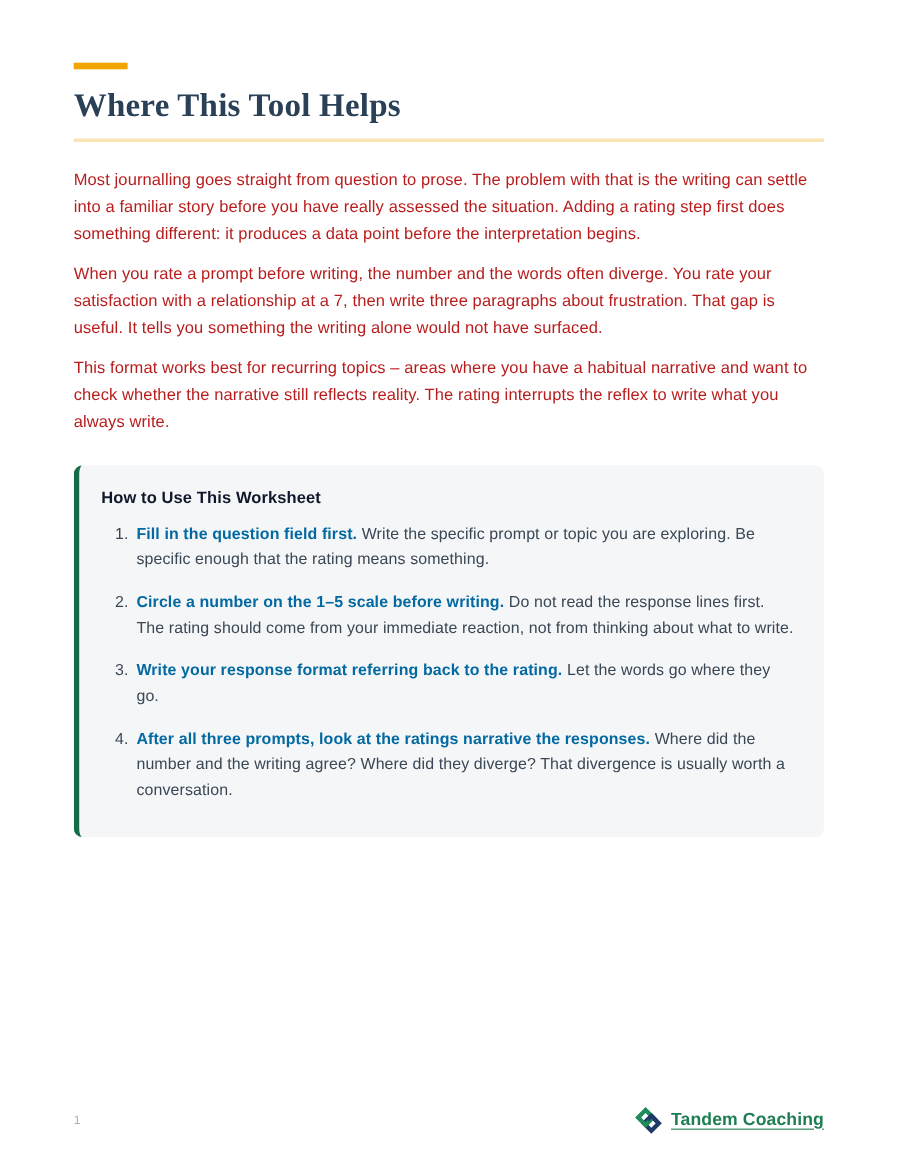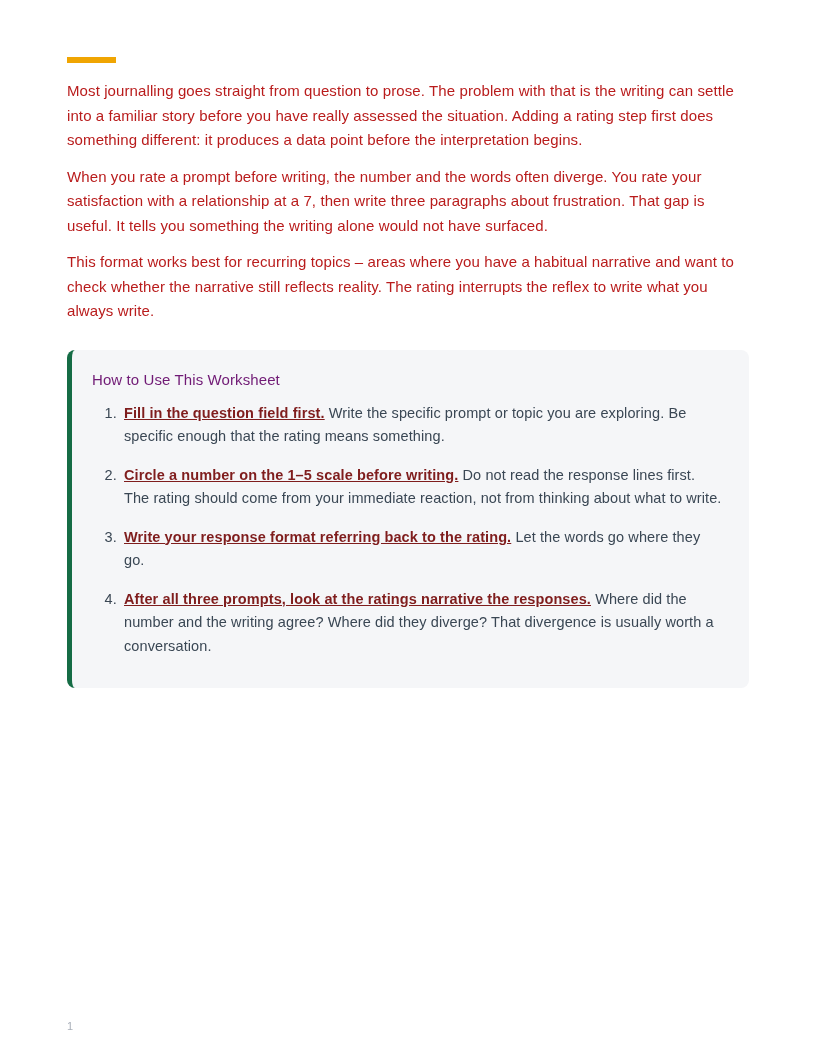--- a/index.html
+++ b/index.html
@@ -43,38 +43,38 @@
   .callout {
     margin-top: 26px;
     background: #F5F6F8;
     border-left: 5px solid #156C45;
     border-radius: 8px;
     padding: 21px 26px 30px 20px;
     width: 682px;
   }
   .callout-heading {
     font-size: 15px;
-    font-weight: normal;
-    color: #701a75;
+    font-weight: bold;
+    color: #0f172a;
     margin-bottom: 14px;
     letter-spacing: 0.1px;
   }
   .callout ol {
     margin-left: 29px;
   }
   .callout li {
     font-size: 14.5px;
     line-height: 23.5px;
     color: #3A4754;
     letter-spacing: 0.1px;
     margin-bottom: 15px;
     padding-left: 3px;
   }
   .callout li:last-child { margin-bottom: 0; }
-  .lead-bold { font-weight: bold; color: #7f1d1d; text-decoration: underline; }
+  .lead-bold { font-weight: bold; color: #0369a1; }
 
   .footer {
     position: absolute;
     left: 67px; right: 67px; bottom: 24px;
     display: flex;
     justify-content: space-between;
     align-items: center;
   }
   .page-number {
     font-size: 11px;
@@ -97,20 +97,21 @@
   .brand-icon { display: block; }
 </style>
 </head>
 <body>
 
 <div class="page">
   <div class="content">
 
     <div class="kicker-bar"></div>
 
+    <h1 class="page-title">Where This Tool Helps</h1>
 
     <p class="body-para">Most journalling goes straight from question to prose. The problem with that is the writing can settle into a familiar story before you have really assessed the situation. Adding a rating step first does something different: it produces a data point before the interpretation begins.</p>
     <p class="body-para">When you rate a prompt before writing, the number and the words often diverge. You rate your satisfaction with a relationship at a 7, then write three paragraphs about frustration. That gap is useful. It tells you something the writing alone would not have surfaced.</p>
     <p class="body-para">This format works best for recurring topics – areas where you have a habitual narrative and want to check whether the narrative still reflects reality. The rating interrupts the reflex to write what you always write.</p>
 
     <div class="callout">
       <div class="callout-heading">How to Use This Worksheet</div>
       <ol>
         <li>
           <span class="lead-bold">Fill in the question field first.</span> 
@@ -128,14 +129,32 @@
           <span class="lead-bold">After all three prompts, look at the ratings narrative the responses.</span> 
           <span>Where did the number and the writing agree? Where did they diverge? That divergence is usually worth a conversation.</span>
         </li>
       </ol>
     </div>
   </div>
 
   <div class="footer">
     <span class="page-number">1</span>
 
+    <a class="brand">
+      <svg class="brand-icon" width="27" height="27" viewBox="0 0 31 31" aria-hidden="true">
+
+        <rect x="13" y="13" width="11" height="11" fill="none" stroke="#1F3A68" stroke-width="4.5" transform="rotate(45 18.5 18.5)"></rect>
+
+        <rect x="7" y="7" width="11" height="11" fill="none" stroke="#1E8C5A" stroke-width="4.5" transform="rotate(45 12.5 12.5)"></rect>
+
+        <g clip-path="url(#lock)">
+          <rect x="13" y="13" width="11" height="11" fill="none" stroke="#1F3A68" stroke-width="4.5" transform="rotate(45 18.5 18.5)"></rect>
+        </g>
+        <defs>
+          <clipPath id="lock">
+              <rect x="15.5" y="8" width="10" height="10"></rect>
+            </clipPath>
+        </defs>
+      </svg>
+      <span class="brand-name">Tandem Coaching</span>
+    </a>
   </div>
 </div>
 
 </body></html>

